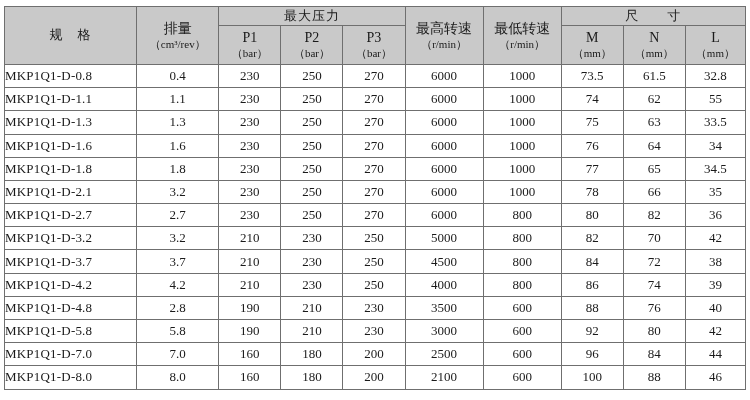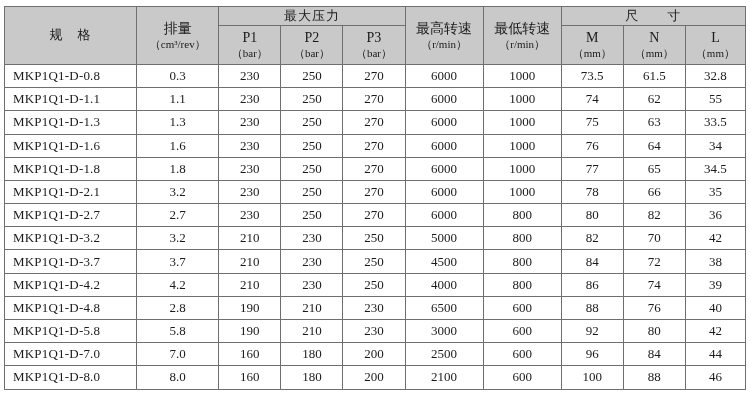--- a/index.html
+++ b/index.html
@@ -55,21 +55,21 @@
     line-height: 1.3;
     padding: 3px 0;
   }
   tbody td {
     background: #ffffff;
     height: 22.2px;
     font-size: 13px;
   }
   tbody td.model {
     text-align: left;
-    padding-left: 8px;
+    padding-left: 0;
     letter-spacing: 0.2px;
   }
 </style>
 </head>
 <body>
 
 <div class="sheet">
   <table class="spec">
     <colgroup>
       <col style="width:132px">
@@ -142,21 +142,21 @@
           <div class="hdr-cell-stack">
             <span class="hdr-sub">L</span>
             <span class="unit">（mm）</span>
           </div>
         </th>
       </tr>
     </thead>
     <tbody id="table-body">
         <tr>
           <td class="model">MKP1Q1-D-0.8</td>
-          <td>0.3</td>
+          <td>0.4</td>
           <td>230</td>
           <td>250</td>
           <td>270</td>
           <td>6000</td>
           <td>1000</td>
           <td>73.5</td>
           <td>61.5</td>
           <td>32.8</td>
         </tr>
         <tr>
@@ -266,21 +266,21 @@
           <td>86</td>
           <td>74</td>
           <td>39</td>
         </tr>
         <tr>
           <td class="model">MKP1Q1-D-4.8</td>
           <td>2.8</td>
           <td>190</td>
           <td>210</td>
           <td>230</td>
-          <td>6500</td>
+          <td>3500</td>
           <td>600</td>
           <td>88</td>
           <td>76</td>
           <td>40</td>
         </tr>
         <tr>
           <td class="model">MKP1Q1-D-5.8</td>
           <td>5.8</td>
           <td>190</td>
           <td>210</td>

